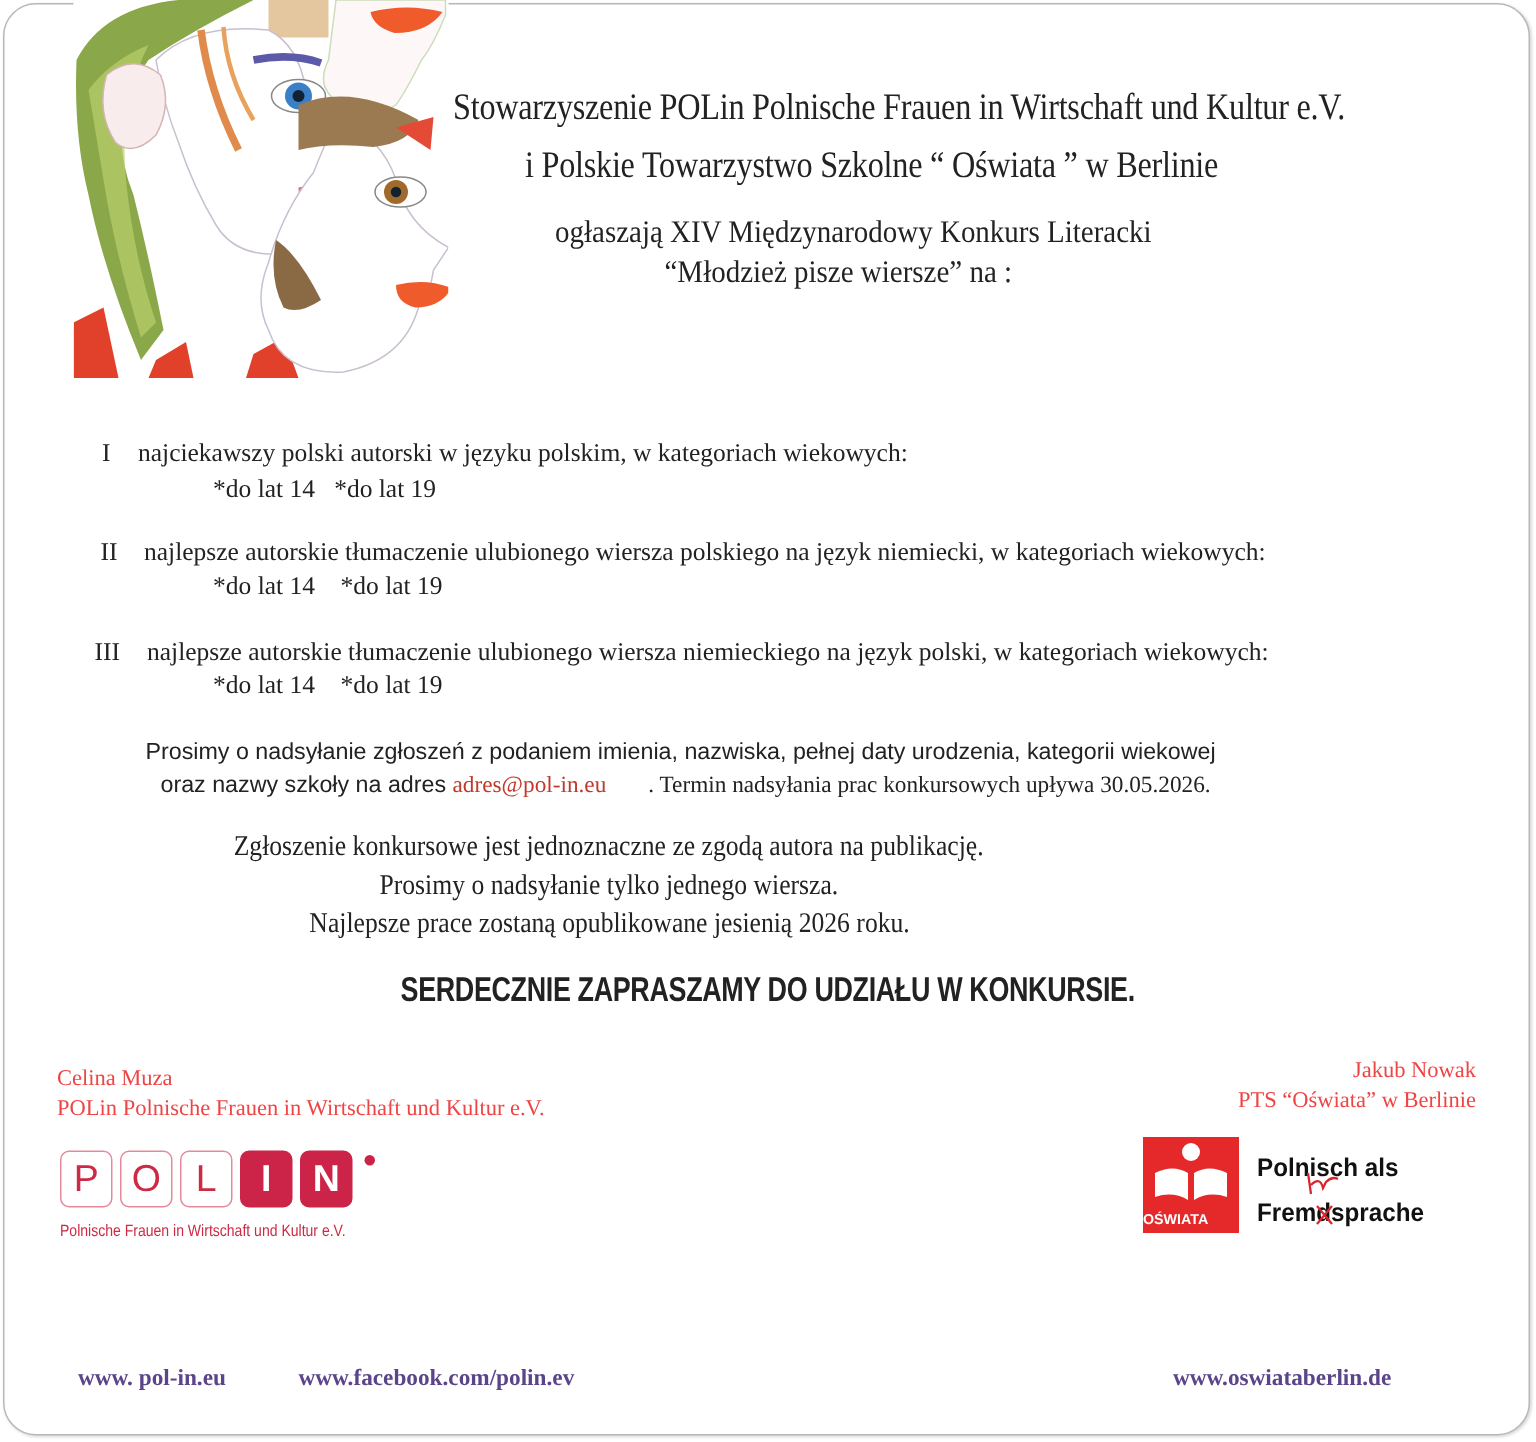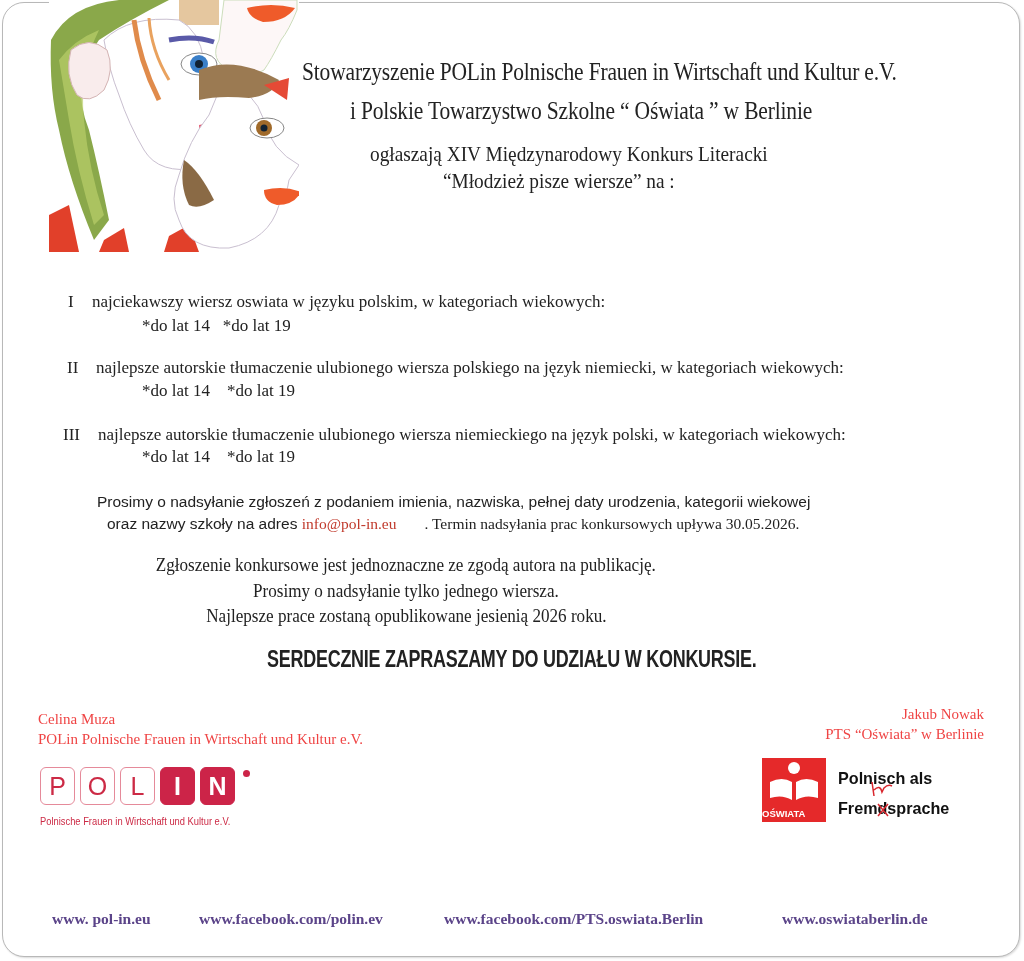--- a/index.html
+++ b/index.html
@@ -113,40 +113,40 @@
     <path d="M135 160 Q150 170 165 200 Q150 210 140 205 Q130 185 135 160Z" fill="#8a6a45"></path>
   </svg>
 </div>
 
 <div class="abs hdr1">Stowarzyszenie POLin Polnische Frauen in Wirtschaft und Kultur e.V.</div>
 <div class="abs hdr2">i  Polskie Towarzystwo Szkolne “ Oświata ” w Berlinie</div>
 <div class="abs hdr3">ogłaszają XIV Międzynarodowy Konkurs Literacki</div>
 <div class="abs hdr4">“Młodzież pisze wiersze” na :</div>
 
 <div class="abs cat-num" style="left:68px; top:292px;">I</div>
-<div class="abs cat-text" style="left:92px; top:292px;">najciekawszy wiersz oswiata w języku polskim, w kategoriach wiekowych:</div>
+<div class="abs cat-text" style="left:92px; top:292px;">najciekawszy polski autorski w języku polskim, w kategoriach wiekowych:</div>
 <div class="abs cat-ages" style="left:142px; top:316px;">
   <span>*do lat 14</span>&nbsp;&nbsp;&nbsp;<span>*do lat  19</span>
 </div>
 
 <div class="abs cat-num" style="left:67px; top:358px;">II</div>
 <div class="abs cat-text" style="left:96px; top:358px;">najlepsze autorskie tłumaczenie ulubionego wiersza polskiego na język niemiecki, w kategoriach wiekowych:</div>
 <div class="abs cat-ages" style="left:142px; top:381px;">
   <span>*do lat 14</span>&nbsp;&nbsp;&nbsp;&nbsp;<span>*do lat  19</span>
 </div>
 
 <div class="abs cat-num" style="left:63px; top:425px;">III</div>
 <div class="abs cat-text" style="left:98px; top:425px;">najlepsze autorskie tłumaczenie ulubionego wiersza niemieckiego na język polski, w kategoriach wiekowych:</div>
 <div class="abs cat-ages" style="left:142px; top:447px;">
   <span>*do lat 14</span>&nbsp;&nbsp;&nbsp;&nbsp;<span>*do lat  19</span>
 </div>
 
 <div class="abs sans-line" style="left:97px; top:493px;">Prosimy o nadsyłanie zgłoszeń z podaniem imienia, nazwiska, pełnej daty urodzenia, kategorii wiekowej</div>
 <div class="abs sans-line" style="left:107px; top:515px;">
-  <span>oraz nazwy szkoły na adres </span><a class="email">info@pol-in.eu</a><span class="serif-inline">.  Termin nadsyłania prac konkursowych upływa 30.05.2026.</span>
+  <span>oraz nazwy szkoły na adres </span><a class="email">adres@pol-in.eu</a><span class="serif-inline">.  Termin nadsyłania prac konkursowych upływa 30.05.2026.</span>
 </div>
 
 <div class="abs note" style="top:554px;"><span style="display:inline-block; transform:scaleX(0.9);">Zgłoszenie konkursowe jest jednoznaczne ze zgodą autora na publikację.</span></div>
 <div class="abs note" style="top:580px;"><span style="display:inline-block; transform:scaleX(0.9);">Prosimy o nadsyłanie tylko jednego wiersza.</span></div>
 <div class="abs note" style="top:605px;"><span style="display:inline-block; transform:scaleX(0.9);">Najlepsze prace zostaną opublikowane jesienią 2026 roku.</span></div>
 
 <div class="abs invite"><span>SERDECZNIE ZAPRASZAMY DO UDZIAŁU W KONKURSIE.</span></div>
 
 <div class="abs sig" style="left:38px; top:711px;">Celina Muza</div>
 <div class="abs sig" style="left:38px; top:731px;">POLin Polnische Frauen in Wirtschaft und Kultur e.V.</div>
@@ -178,15 +178,14 @@
   <div>Fremdsprache</div>
 </div>
 <svg class="pafs-scribble" viewBox="0 0 34 40">
   <path d="M6 4 L8 18 M8 12 Q14 6 16 14 L18 10 Q22 6 26 8" stroke="#d9262d" stroke-width="1.5" fill="none"></path>
   <path d="M12 26 L22 38 M22 26 L12 38" stroke="#d9262d" stroke-width="1.5" fill="none"></path>
 </svg>
 
 <div class="links">
   <a class="link" style="left:52px;">www. pol-in.eu</a>
   <a class="link" style="left:199px;">www.facebook.com/polin.ev</a>
-  <a class="link" style="left:444px;">www.facebook.com/PTS.oswiata.Berlin</a>
   <a class="link" style="left:782px;">www.oswiataberlin.de</a>
 </div>
 
 </body></html>

